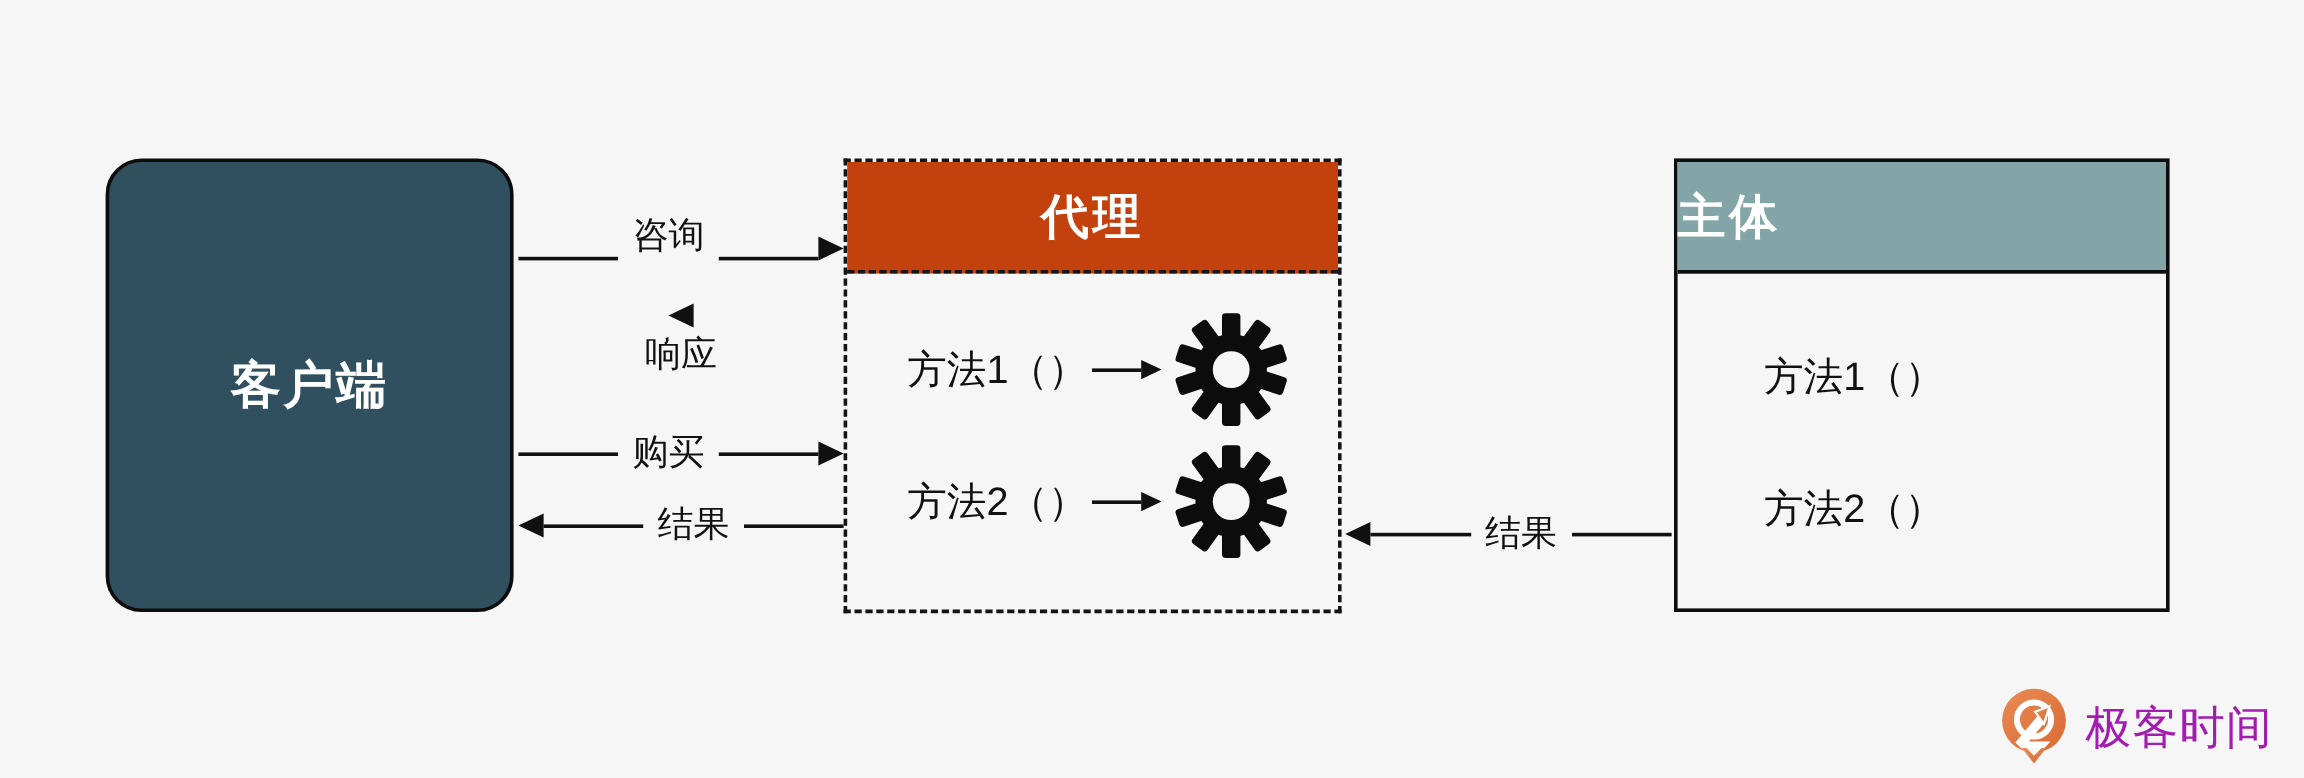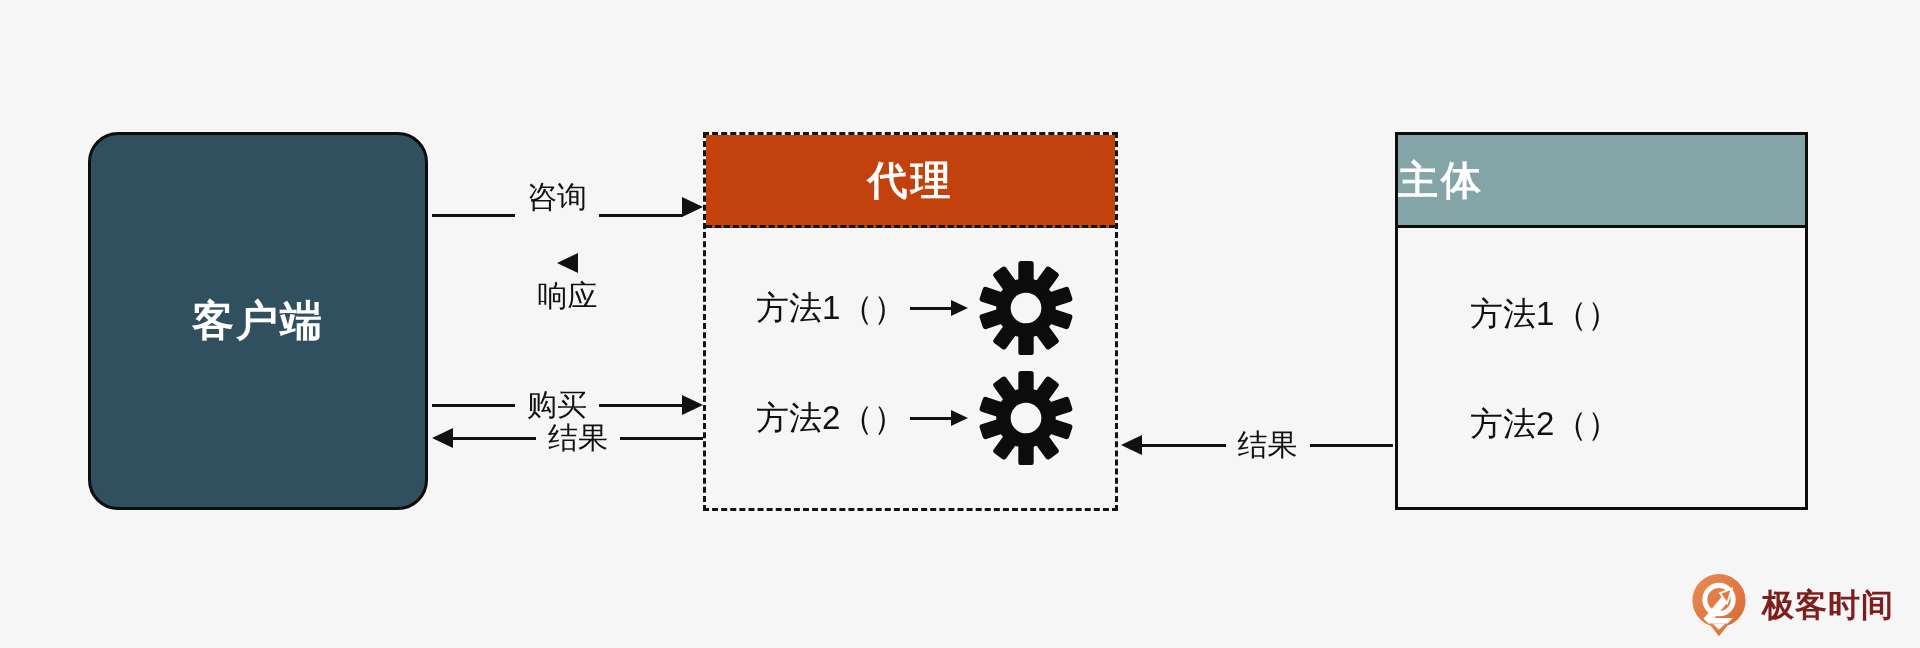--- a/index.html
+++ b/index.html
@@ -78,38 +78,38 @@
   .arrow .label {
     padding:0 12px; font-size:30px; color:#111111; white-space:nowrap;
     line-height:40px;
   }
   .head { width:0; height:0; flex:0 0 auto; }
   .arrow.dir-right .head { border-top:10px solid transparent; border-bottom:10px solid transparent; border-left:21px solid #111111; }
   .arrow.dir-left  .head { border-top:10px solid transparent; border-bottom:10px solid transparent; border-right:21px solid #111111; }
 
   .a-cp1 { left:432px; top:177px; width:271px;align-items:flex-end; }
   .a-cp2 { left:432px; top:253px; width:271px;flex-direction:column; }
-  .a-cp3 { left:432px; top:358px; width:271px;margin-top:27px; }
+  .a-cp3 { left:432px; top:358px; width:271px; }
   .a-cp4 { left:432px; top:418px; width:271px; }
   .a-ps1 { left:1121px; top:365px; width:272px; }
   .a-ps2 { left:1121px; top:425px; width:272px; }
 
   
   .mini-arrow { display:flex; align-items:center; width:58px; margin:0 10px 0 4px; flex:0 0 auto; }
   .mini-arrow .line { flex:1; height:0; border-top:3px solid #111111; }
   .mini-arrow .head { border-top:8px solid transparent; border-bottom:8px solid transparent; border-left:17px solid #111111; }
 
   .gear { width:96px; height:96px; flex:0 0 auto; }
 
   
   .logo {
     position:absolute; right:26px; bottom:4px;
     display:flex; align-items:center; gap:10px;
   }
-  .logo-text { font-size:32px; font-weight:700; color:#7f1d1d; letter-spacing:1px; }
+  .logo-text { font-size:38px; font-weight:400; color:#a21caf; letter-spacing:1px; }
 </style>
 </head>
 <body>
 
 <div class="stage">
 
   <div class="client-box">
     <span class="box-title">客户端</span>
   </div>
 

